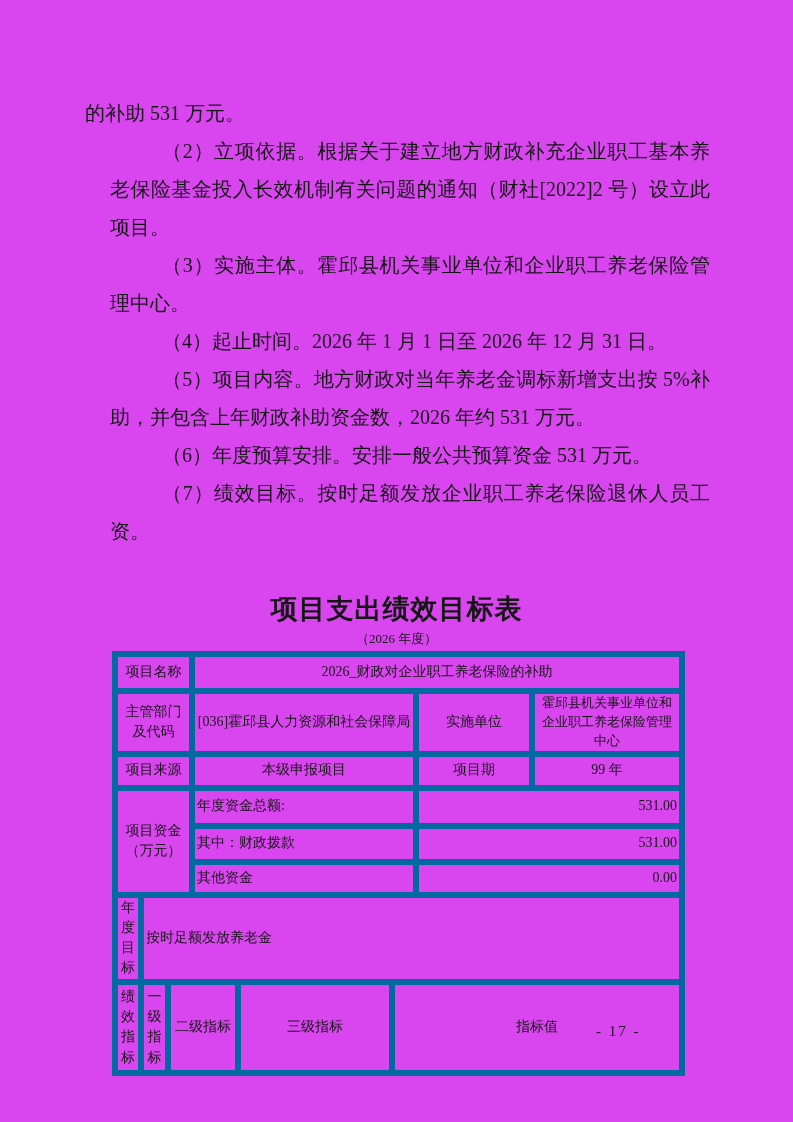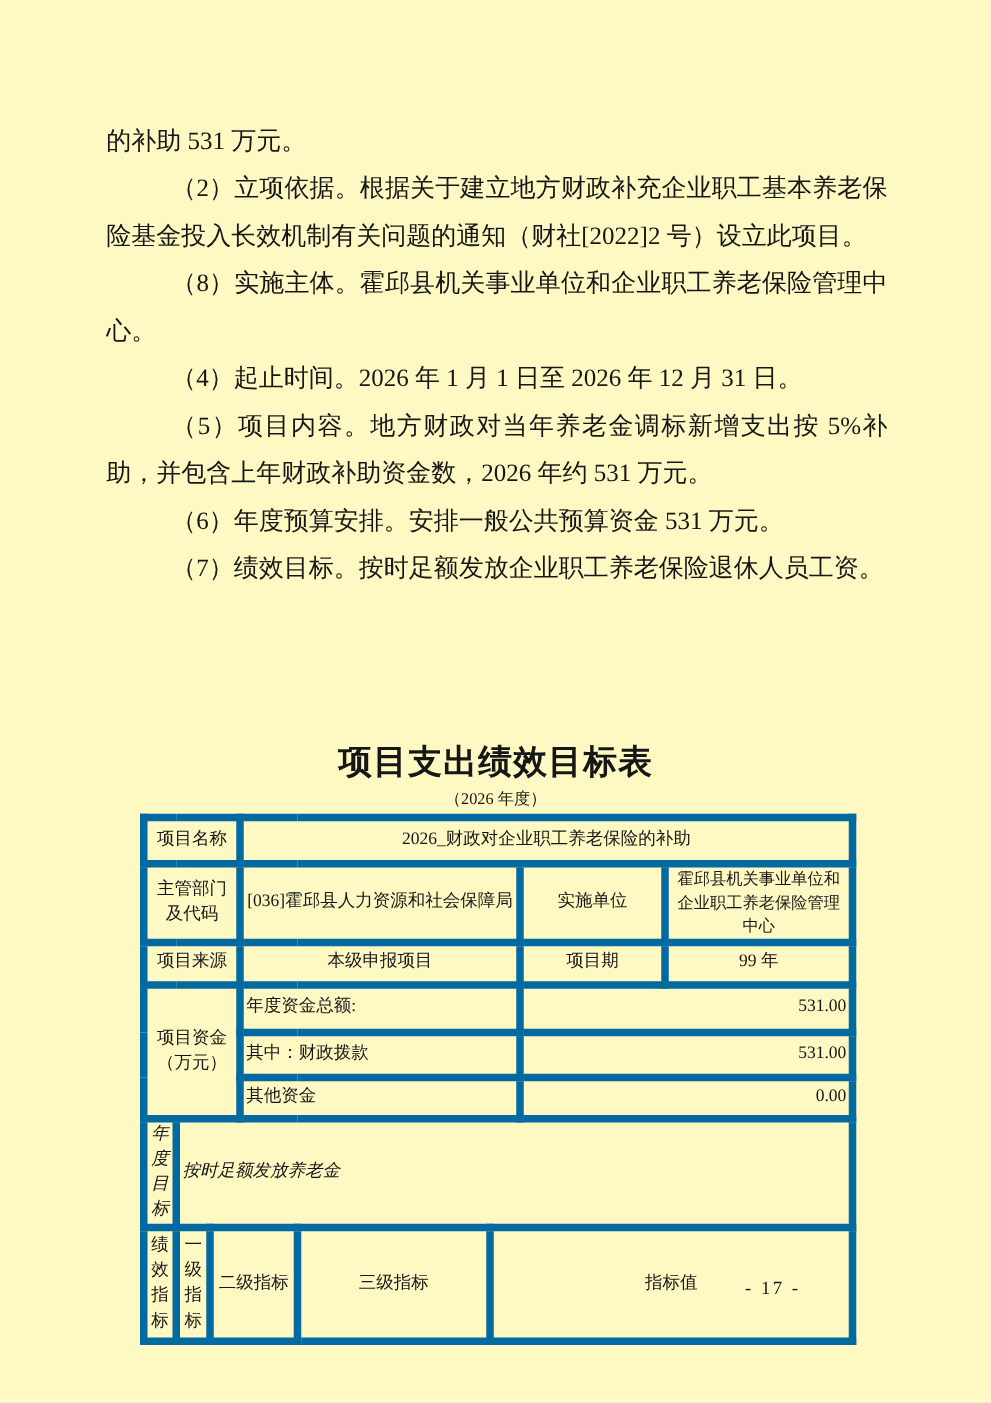--- a/index.html
+++ b/index.html
@@ -1,31 +1,31 @@
 <!DOCTYPE html>
 <html><head>
 <meta charset="utf-8">
 <style>
   html,body { margin:0; padding:0; background:#e8e8e8; }
   .page {
     position:relative;
     width:793px; height:1122px;
     margin:0 auto;
-    background:#fef9c3;
+    background:#d946ef;
     font-family:"Liberation Serif","DejaVu Serif",serif;
     color:#161616;
     overflow:hidden;
   }
   .body-text {
     position:absolute; left:85px; top:94px; width:625px;
     font-size:20px; line-height:38px;
     text-align:justify;
   }
   .para { margin:0; }
-  .para.indent { text-indent:2.6em; }
+  .para.indent { text-indent:2.6em;margin-left:25px; }
 
   .table-title {
     position:absolute; left:0; top:591px; width:100%;
     text-align:center;
     font-family:"Liberation Sans","DejaVu Sans",sans-serif;
     font-weight:bold; font-size:27px; letter-spacing:1px;
   }
   .table-subtitle {
     position:absolute; left:0; top:630px; width:100%;
     text-align:center; font-size:13px;
@@ -44,21 +44,21 @@
     padding:0 2px;
     overflow:hidden;
     line-height:1.45;
   }
   .r1 td { height:31px; }
   .r2 td { height:42px; }
   .r3 td { height:28px; }
   .r4 td { height:32px; }
   .r5 td { height:30px;margin-left:29px; }
   .r6 td { height:27px; }
-  .r7 td { height:80px;font-style:italic; }
+  .r7 td { height:80px; }
   .r8 td { height:85px; }
 
   .ctr { text-align:center; }
   .lbl { text-align:center; padding:0 1px; }
   .small { font-size:13px; line-height:18px; padding:0 3px; text-align:center; }
   .num { text-align:right; padding-right:8px; }
   .fund-lbl { text-align:left; }
   .fl0 { padding-left:16px; }
   .fl1 { padding-left:30px; }
   .fl2 { padding-left:62px; }
@@ -75,21 +75,21 @@
   }
 </style>
 </head>
 <body>
 
 <div class="page">
 
   <div class="body-text">
     <p class="para">的补助 531 万元。</p>
     <p class="para indent">（2）立项依据。根据关于建立地方财政补充企业职工基本养老保险基金投入长效机制有关问题的通知（财社[2022]2 号）设立此项目。</p>
-    <p class="para indent">（8）实施主体。霍邱县机关事业单位和企业职工养老保险管理中心。</p>
+    <p class="para indent">（3）实施主体。霍邱县机关事业单位和企业职工养老保险管理中心。</p>
     <p class="para indent">（4）起止时间。2026 年 1 月 1 日至 2026 年 12 月 31 日。</p>
     <p class="para indent">（5）项目内容。地方财政对当年养老金调标新增支出按 5%补助，并包含上年财政补助资金数，2026 年约 531 万元。</p>
     <p class="para indent">（6）年度预算安排。安排一般公共预算资金 531 万元。</p>
     <p class="para indent">（7）绩效目标。按时足额发放企业职工养老保险退休人员工资。</p>
   </div>
 
   <div class="table-title">项目支出绩效目标表</div>
   <div class="table-subtitle">（2026 年度）</div>
 
   <table class="perf-table">

